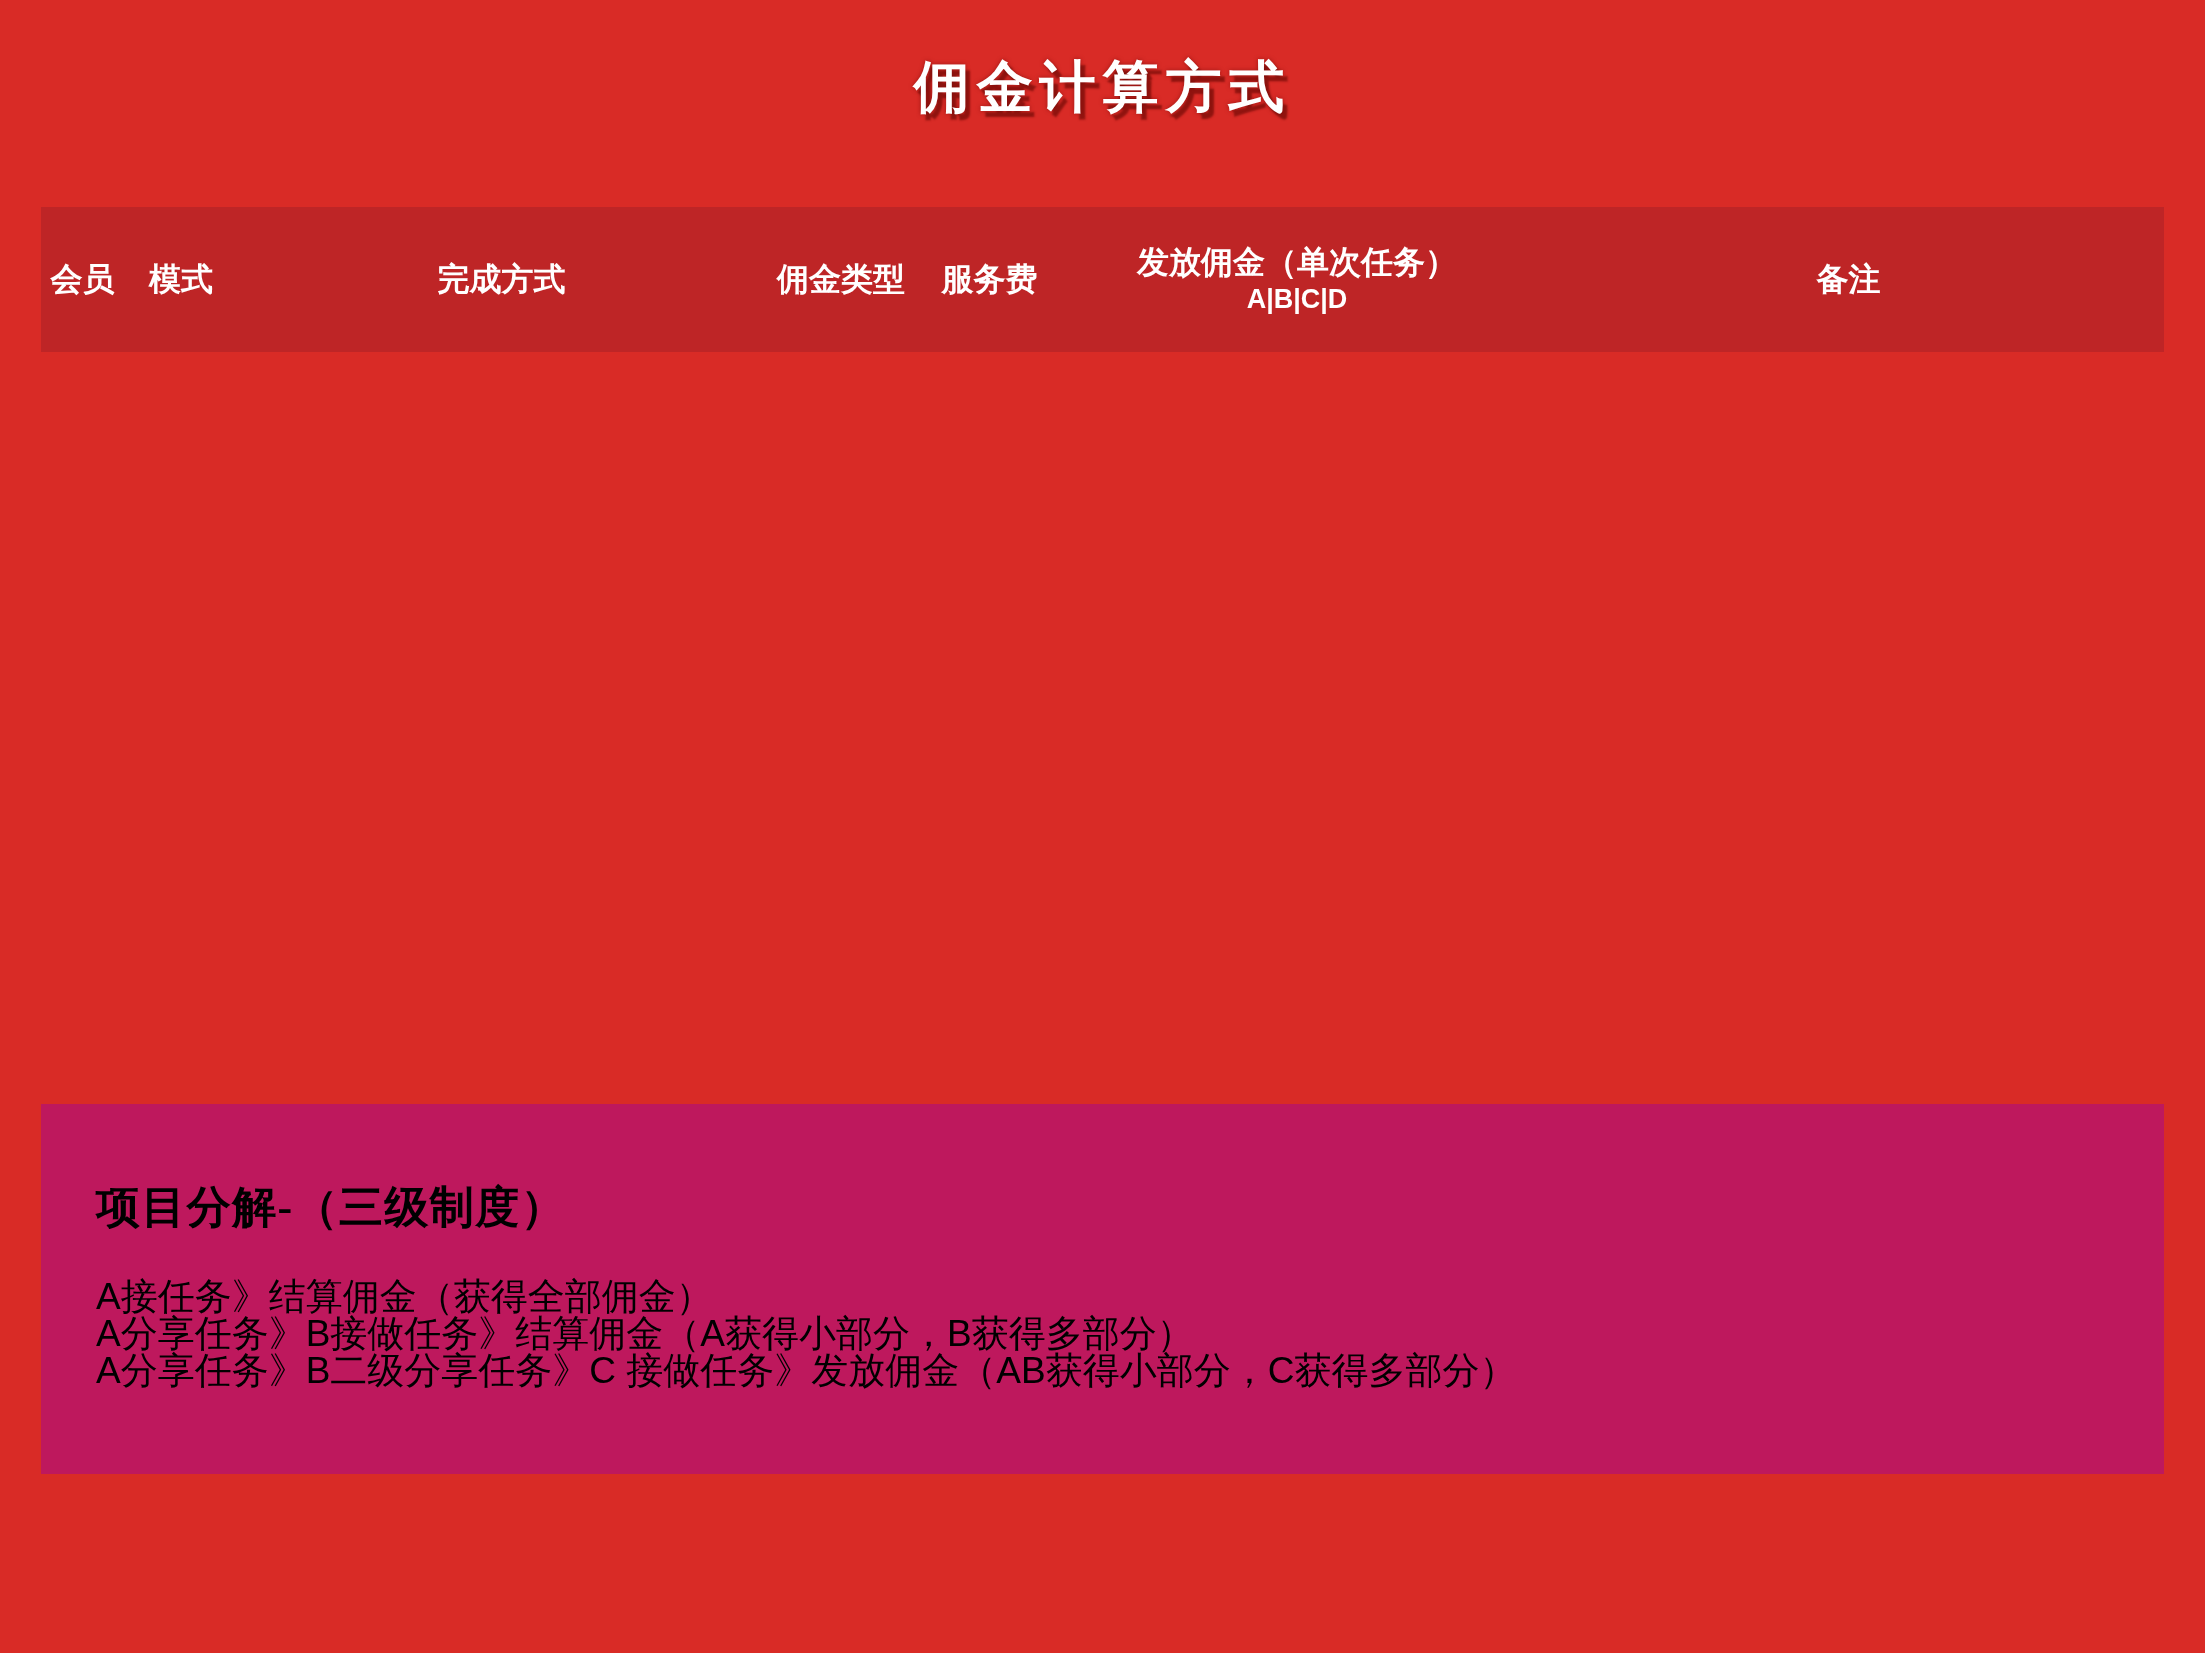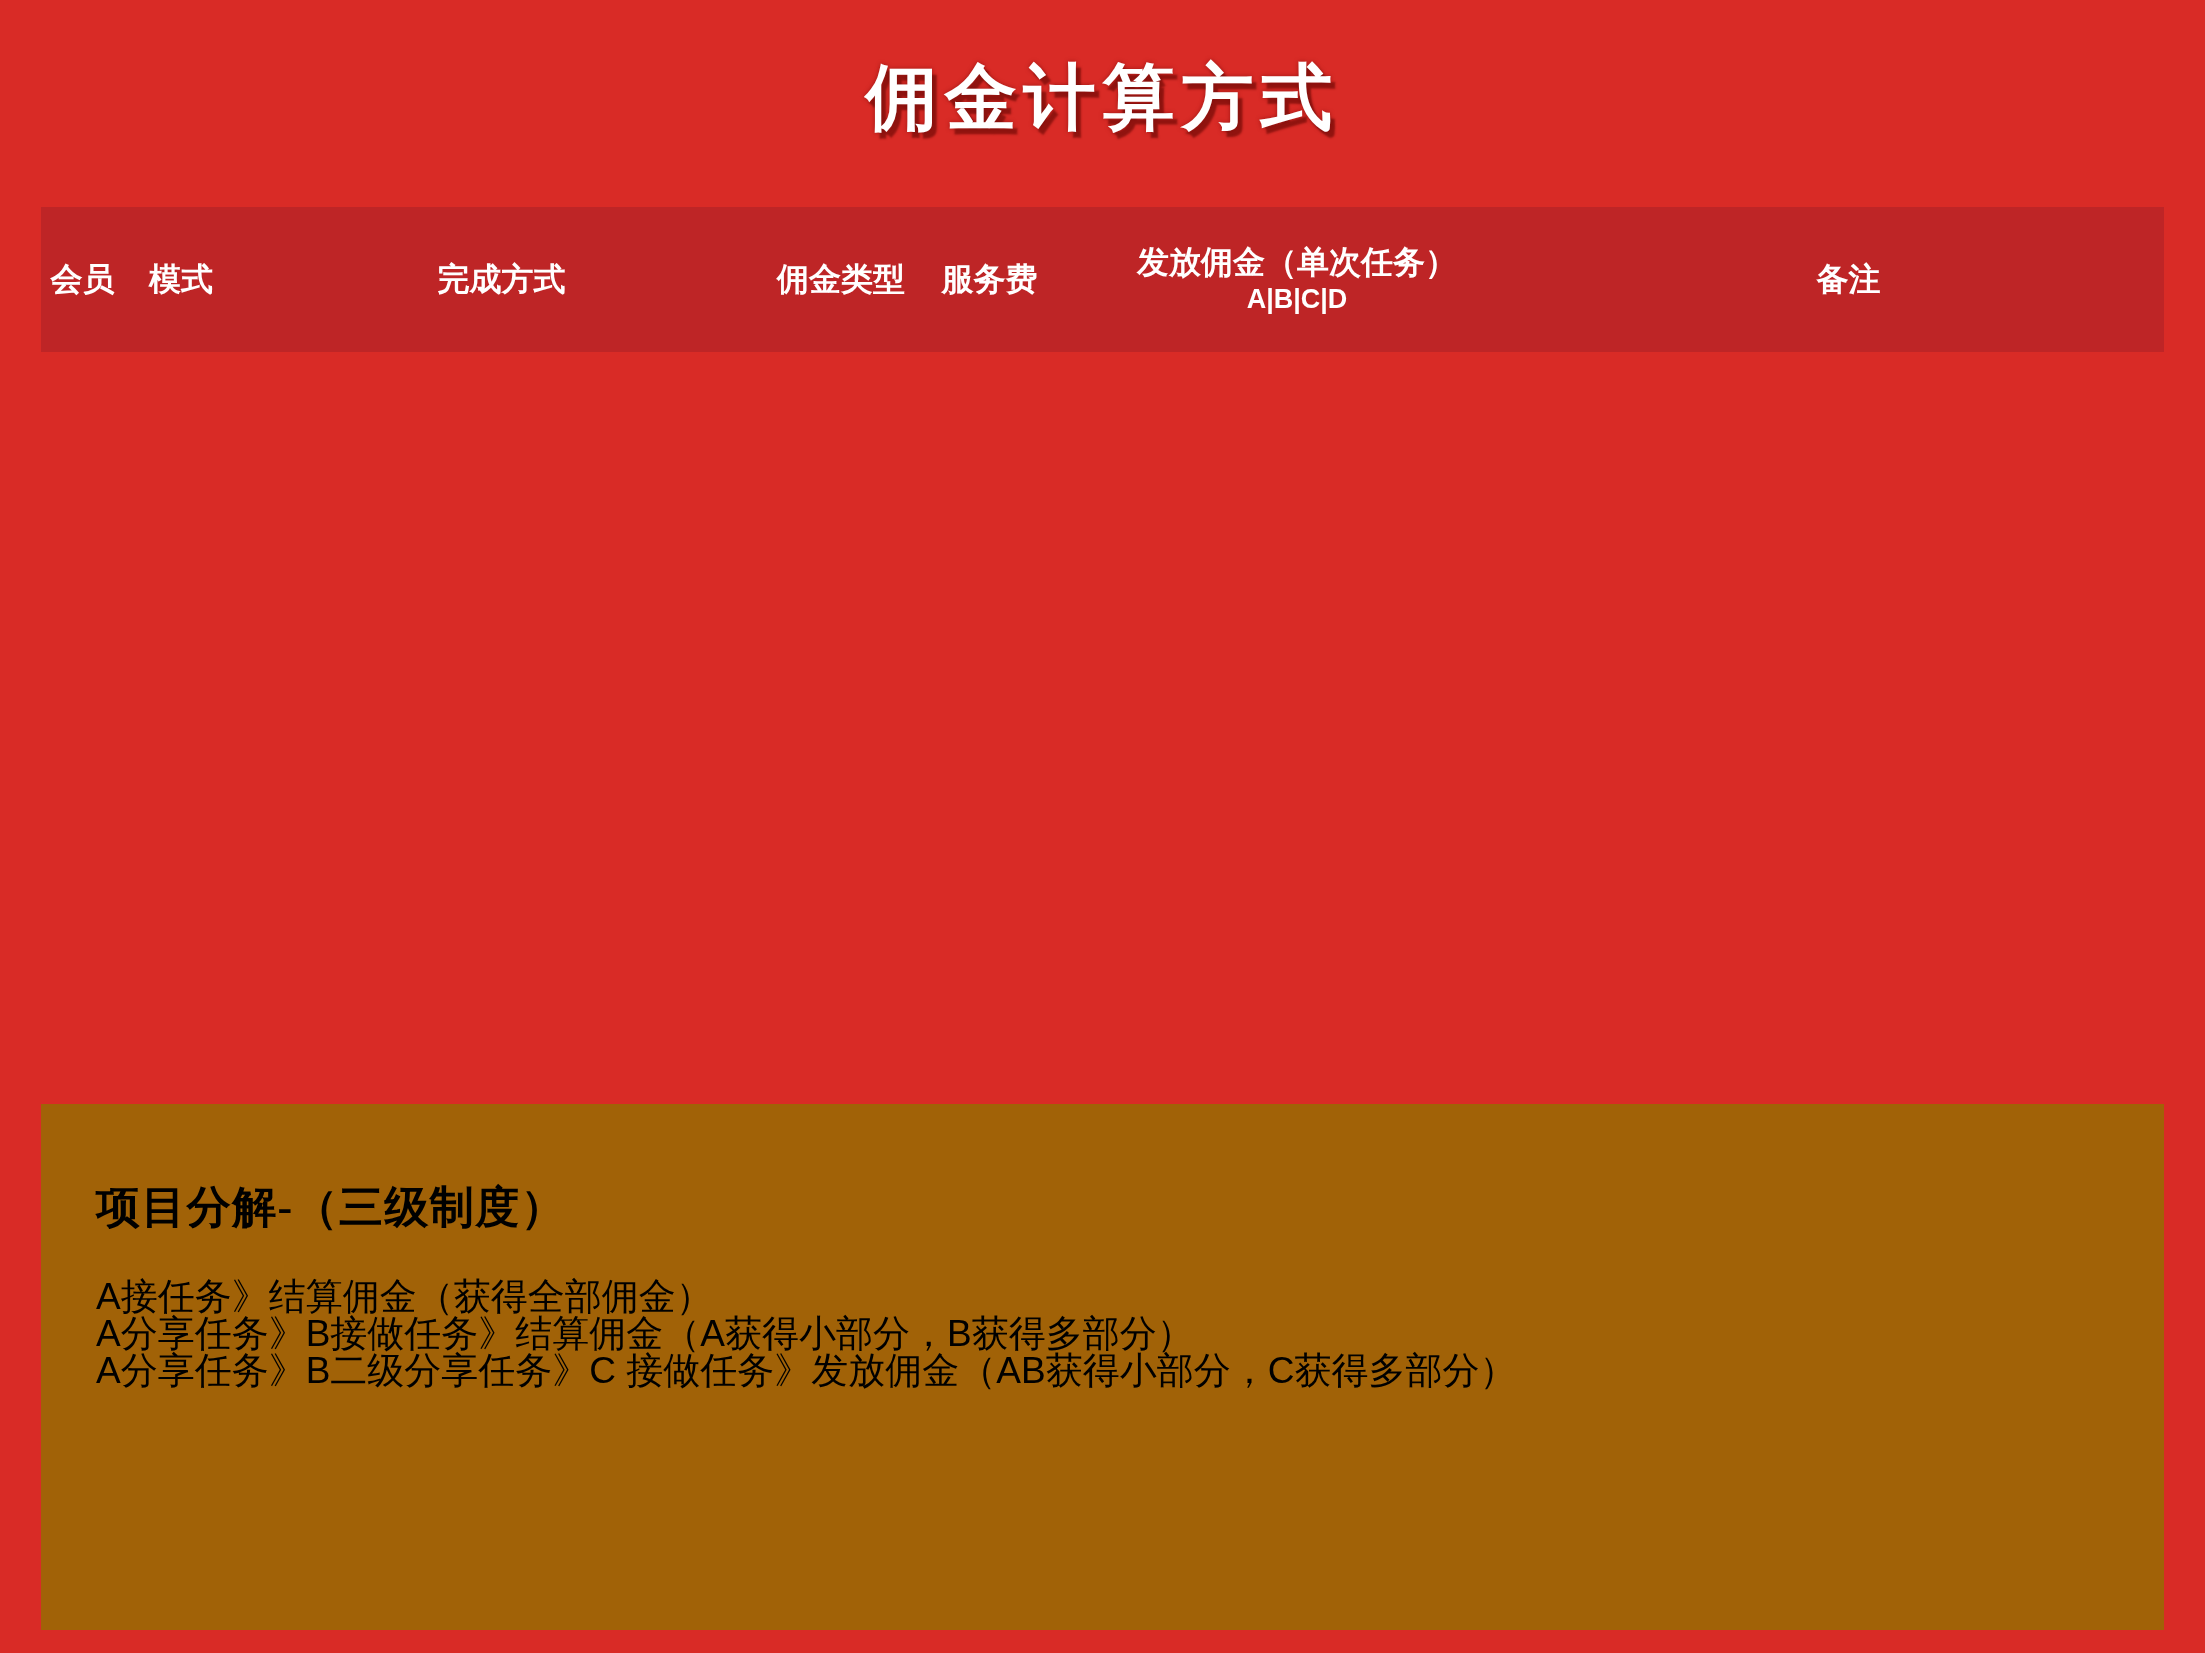--- a/index.html
+++ b/index.html
@@ -7,40 +7,40 @@
     width:2205px;height:1654px;position:relative;
     background:#d92b26;
     font-family:"Liberation Sans", sans-serif;
     color:#111;
   }
   
   .page-title{
     position:absolute;top:50px;left:0;width:2205px;
     text-align:center;
     font-family:Liberation Serif, serif;
-    font-weight:bold;font-size:72px;letter-spacing:6.9px;color:#ffffff;
+    font-weight:bold;font-size:56px;letter-spacing:6.9px;color:#ffffff;
     text-shadow:0 0 4.1px rgba(110,8,6,.55), 4.8px 6.2px 2.1px rgba(122,14,10,.75);
   }
   
   .header-band{
     position:absolute;left:41px;top:207px;width:2123px;height:145px;
     background:#be2526;
     display:grid;grid-template-columns:83px 114px 527px 152px 145px 470px 633px;
     align-items:center;
     color:#fff;font-weight:bold;font-size:32px;text-align:center;
   }
   .header-band .hcell{line-height:1.15;}
   .header-band .payout-line2{font-size:27px;font-weight:bold;margin-top:2.8px;}
   
   .table-wrap{position:absolute;left:41px;top:324px;width:2123px;}
   table.commission{border-collapse:collapse;table-layout:fixed;width:2123px;border:3.4px solid #0e0e0e;}
   
   .panel{
-    position:absolute;left:41px;top:1104px;width:2123px;height:526px;
-    background:#a16207;
+    position:absolute;left:41px;top:1104px;width:2123px;height:370px;
+    background:#be185d;
   }
   .breakdown-heading{
     position:absolute;left:55px;top:74px;margin:0;
     font-family:"Liberation Serif", serif;
     font-size:44px;font-weight:bold;color:#000;letter-spacing:1.4px;
   }
   .breakdown-lines{
     position:absolute;left:55px;top:174px;
     font-size:37px;line-height:37px;color:#000;
   }

